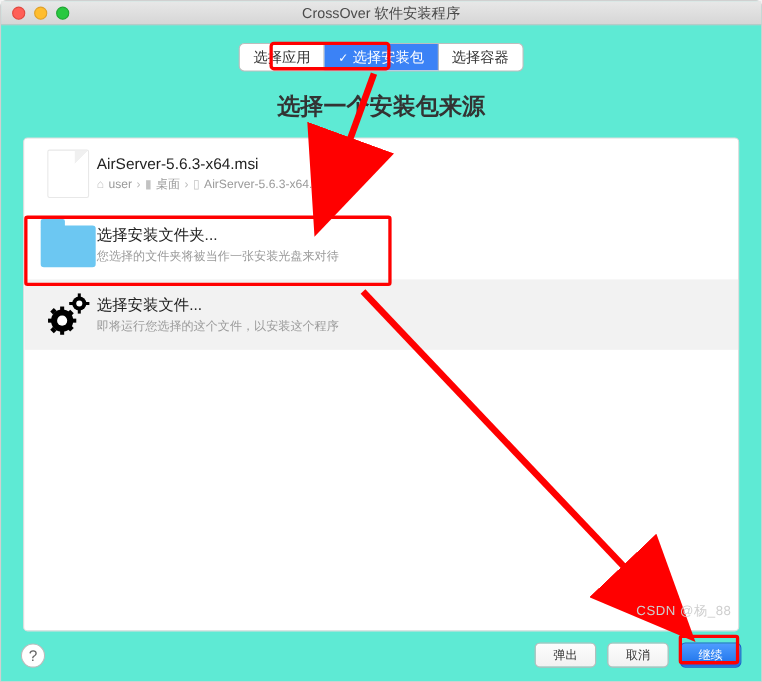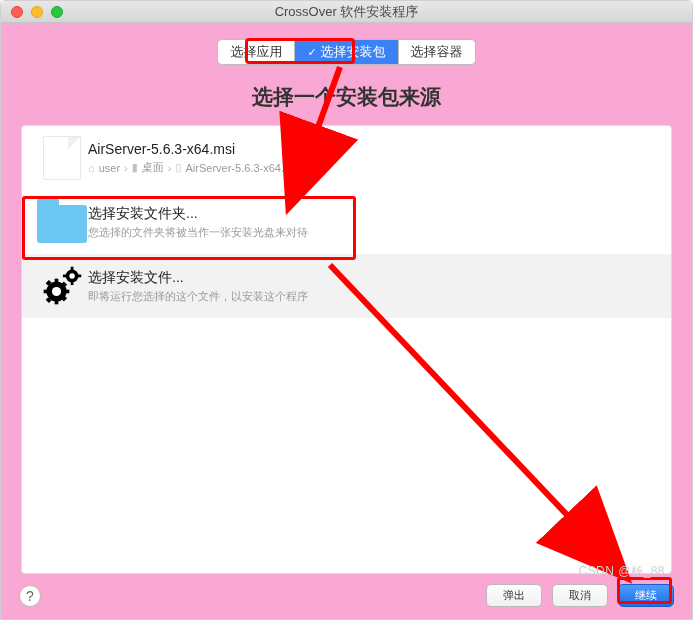--- a/index.html
+++ b/index.html
@@ -7,21 +7,21 @@
       font-family: -apple-system, "Helvetica Neue", Arial, sans-serif;
       background: #f5f5f5;
       width: 693px;
       height: 620px;
       position: relative;
       overflow: hidden;
     }
     .window {
       width: 693px;
       height: 620px;
-      background: #f9a8d4;
+      background: #5eead4;
       border: 1px solid #d0d0d0;
       border-radius: 6px 6px 0 0;
       position: relative;
       display: flex;
       flex-direction: column;
     }
     .titlebar {
       height: 22px;
       background: linear-gradient(#e8e8e8, #d6d6d6);
       border-bottom: 1px solid #c5c5c5;
@@ -159,21 +159,21 @@
       background: linear-gradient(#4f9cff,#1a6fe8);
       color:#fff;
       border:1px solid #1a5fc8;
     }
     
     svg.arrows {
       position:absolute; top:0; left:0; width:693px; height:620px;
       pointer-events:none;
     }
     .watermark {
-      position:absolute; right:28px; bottom:40px;
+      position:absolute; right:28px; bottom:56px;
       font-size:12px; color:#cfcfcf; letter-spacing:0.5px;
       pointer-events:none;
     }
   </style>
 </head>
 <body>
 
 <div class="window">
   <div class="titlebar">
     <div class="traffic">

